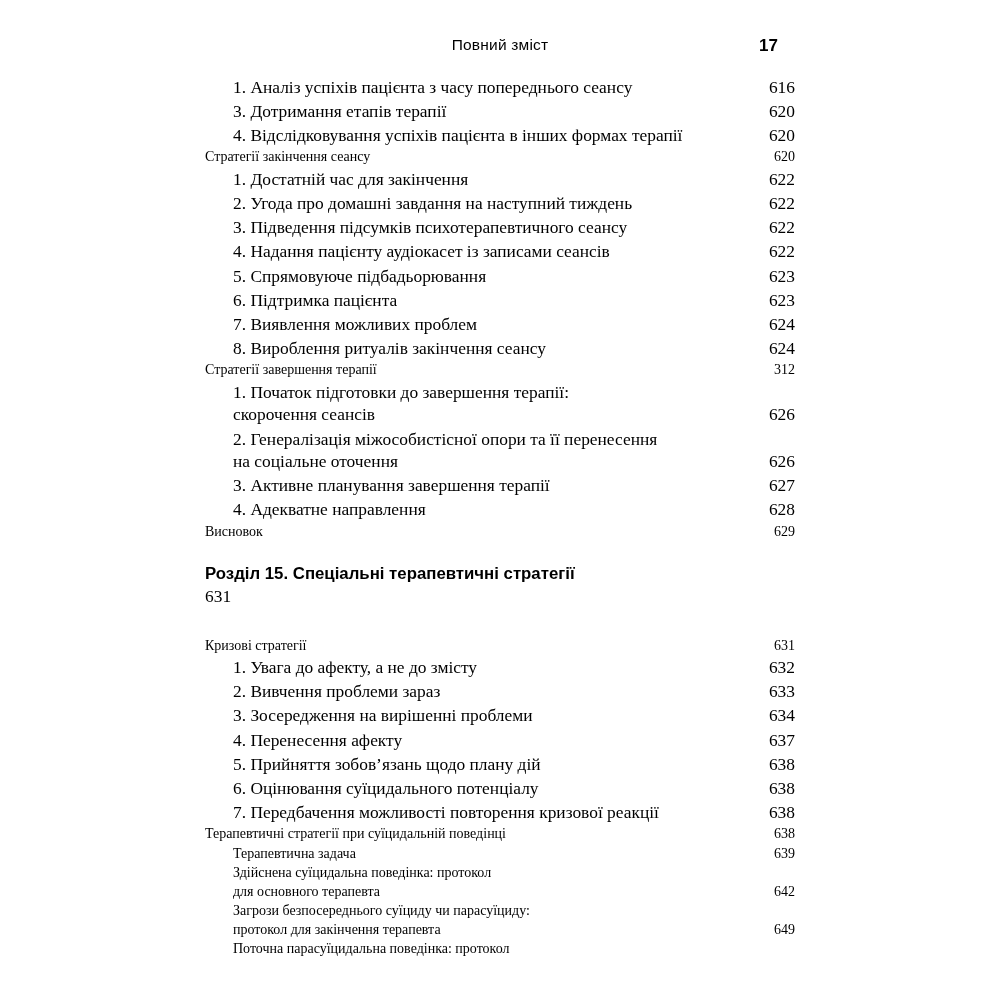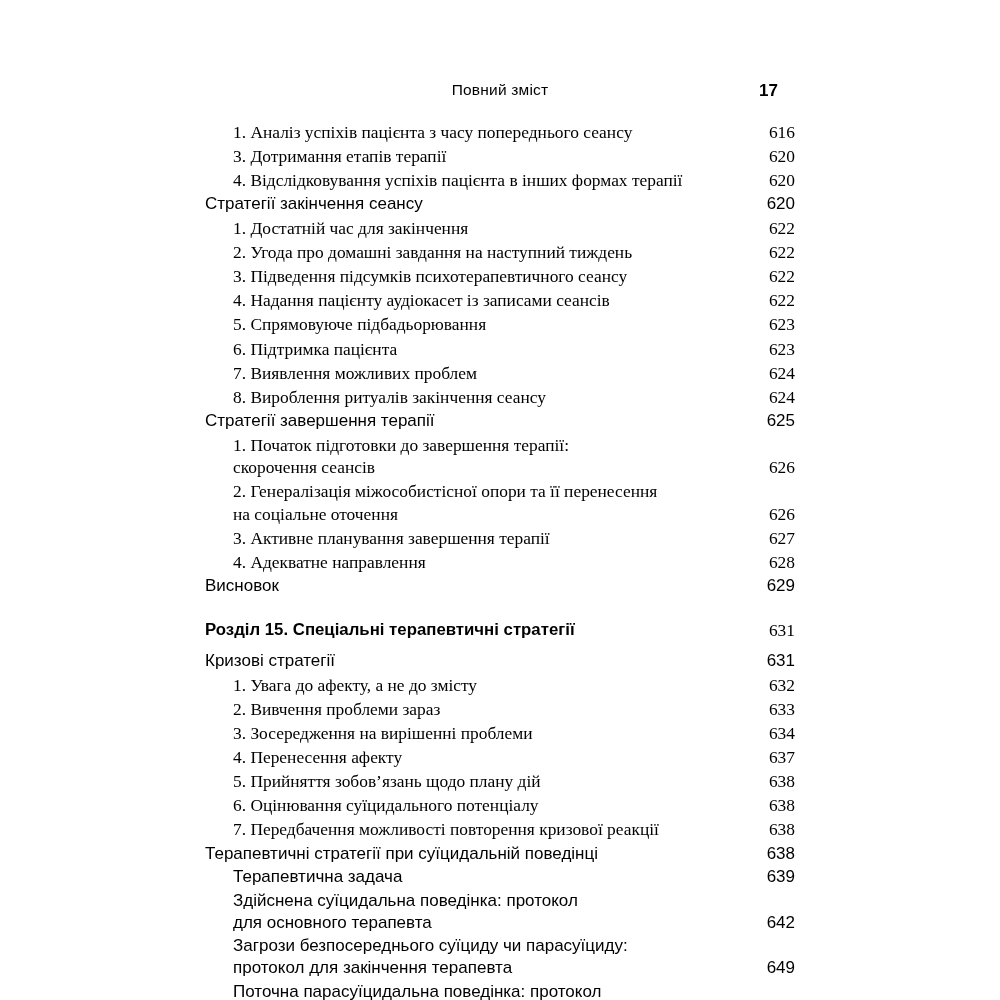--- a/index.html
+++ b/index.html
@@ -12,21 +12,21 @@
     height: 1000px;
     font-family: "Liberation Serif", serif;
     color: #000000;
     overflow: hidden;
   }
   .page {
     position: relative;
     width: 1000px;
     height: 825px;
     box-sizing: border-box;
-    padding: 81px 205px 0 205px;
+    padding: 36px 205px 0 205px;
   }
   .header {
     display: flex;
     align-items: baseline;
     justify-content: center;
     position: relative;
     height: 34px;
   }
   .header-title {
     font-family: "Liberation Sans", sans-serif;
@@ -59,36 +59,37 @@
     flex: 0 0 44px;
     text-align: right;
     font-size: 17.4px;
     font-family: "Liberation Serif", serif;
   }
   
   .lvl-0 { padding-left: 0px; }
   .lvl-1 { padding-left: 28px; gap: 44px; }
   
   .sans .txt, .sans .pg {
-    font-family: Liberation Sans, sans-serif;
-    font-size: 17px;
+    font-family: Liberation Serif, serif;
+    font-size: 14px;
   }
   .sans-bold .txt {
     font-family: "Liberation Sans", sans-serif;
     font-size: 16.8px;
     font-weight: bold;
   }
   .sans-bold .pg {
     font-family: "Liberation Serif", serif;
     font-size: 17.4px;
     font-weight: normal;
   }
   .chapter-row {
     margin-top: 22px;
     margin-bottom: 8px;
+    flex-direction: column;
   }
   .pg-blank { visibility: hidden; }
   
   .multi .pg { align-self: flex-end; }
 </style>
 </head>
 <body>
 
 <div class="page">
 
@@ -141,21 +142,21 @@
       <div class="row lvl-1">
         <div class="txt">7. Виявлення можливих проблем</div>
         <div class="pg">624</div>
       </div>
       <div class="row lvl-1">
         <div class="txt">8. Вироблення ритуалів закінчення сеансу</div>
         <div class="pg">624</div>
       </div>
       <div class="row lvl-0 sans">
         <div class="txt">Стратегії завершення терапії</div>
-        <div class="pg">625</div>
+        <div class="pg">312</div>
       </div>
       <div class="row lvl-1 multi">
         <div class="txt">1. Початок підготовки до завершення терапії:
 скорочення сеансів</div>
         <div class="pg">626</div>
       </div>
       <div class="row lvl-1 multi">
         <div class="txt">2. Генералізація міжособистісної опори та її перенесення
 на соціальне оточення</div>
         <div class="pg">626</div>

